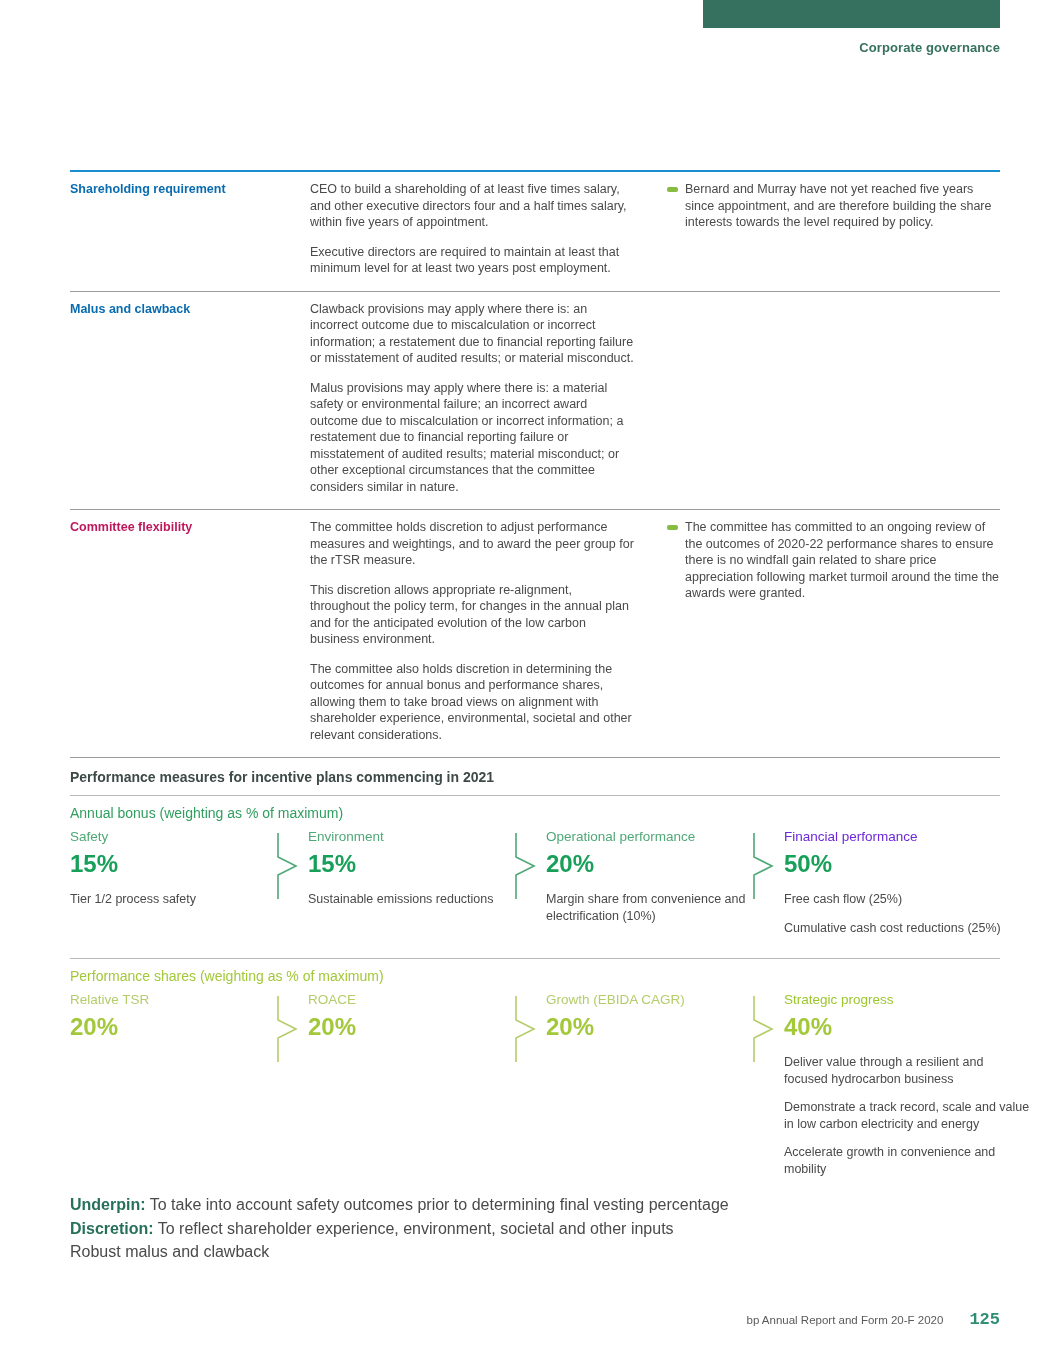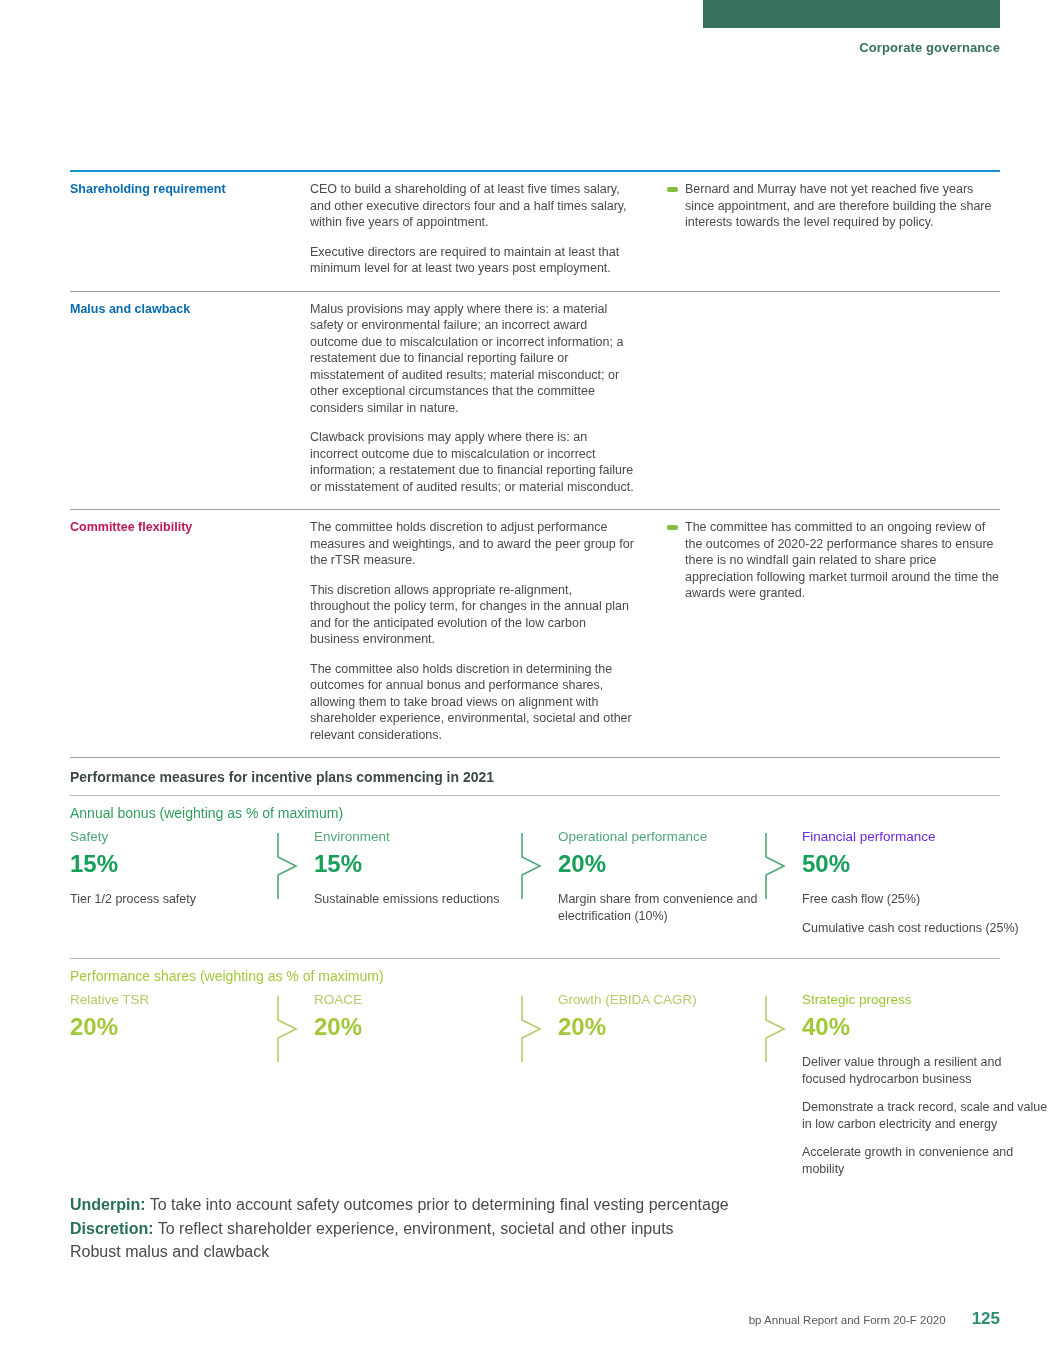--- a/index.html
+++ b/index.html
@@ -121,21 +121,20 @@
     font-size: 14px;
     padding: 9px 0 2px 0;
   }
   .sub-head.bonus { color: #2f9e5e; }
   .sub-head.shares { color: #a3c83a; }
 
   .measure-grid {
     display: flex;
     position: relative;
     padding-top: 6px;
-    gap: 6px;
   }
   .measure-col {
     flex: 0 0 238px;
     width: 238px;
     position: relative;
     padding-right: 26px;
     box-sizing: border-box;
   }
   .measure-col:last-child { flex: 0 0 246px; width: 246px; padding-right: 0; }
 
@@ -194,20 +193,21 @@
     gap: 26px;
   }
   .footer-src {
     font-size: 11.5px;
     color: #5a5a5a;
   }
   .folio {
     font-size: 17px;
     font-weight: bold;
     color: #2f8d74;
+    font-family: Liberation Mono, monospace;
   }
 </style>
 </head>
 <body>
 
 <div class="top-tab"></div>
 <div class="running-head">Corporate governance</div>
 
 <div class="sheet">
 
@@ -227,22 +227,22 @@
           <span>Bernard and Murray have not yet reached five years since appointment, and are therefore building the share interests towards the level required by policy.</span>
         </p>
       </div>
     </div>
 
     <div class="rule-mid"></div>
 
     <div class="prow">
       <div class="col-label blue">Malus and clawback</div>
       <div class="col-body">
+        <p>Clawback provisions may apply where there is: an incorrect outcome due to miscalculation or incorrect information; a restatement due to financial reporting failure or misstatement of audited results; or material misconduct.</p>
         <p>Malus provisions may apply where there is: a material safety or environmental failure; an incorrect award outcome due to miscalculation or incorrect information; a restatement due to financial reporting failure or misstatement of audited results; material misconduct; or other exceptional circumstances that the committee considers similar in nature.</p>
-        <p>Clawback provisions may apply where there is: an incorrect outcome due to miscalculation or incorrect information; a restatement due to financial reporting failure or misstatement of audited results; or material misconduct.</p>
       </div>
       <div class="col-notes"></div>
     </div>
 
     <div class="rule-mid"></div>
 
     <div class="prow">
       <div class="col-label grey">Committee flexibility</div>
       <div class="col-body">
         <p>The committee holds discretion to adjust performance measures and weightings, and to award the peer group for the rTSR measure.</p>

